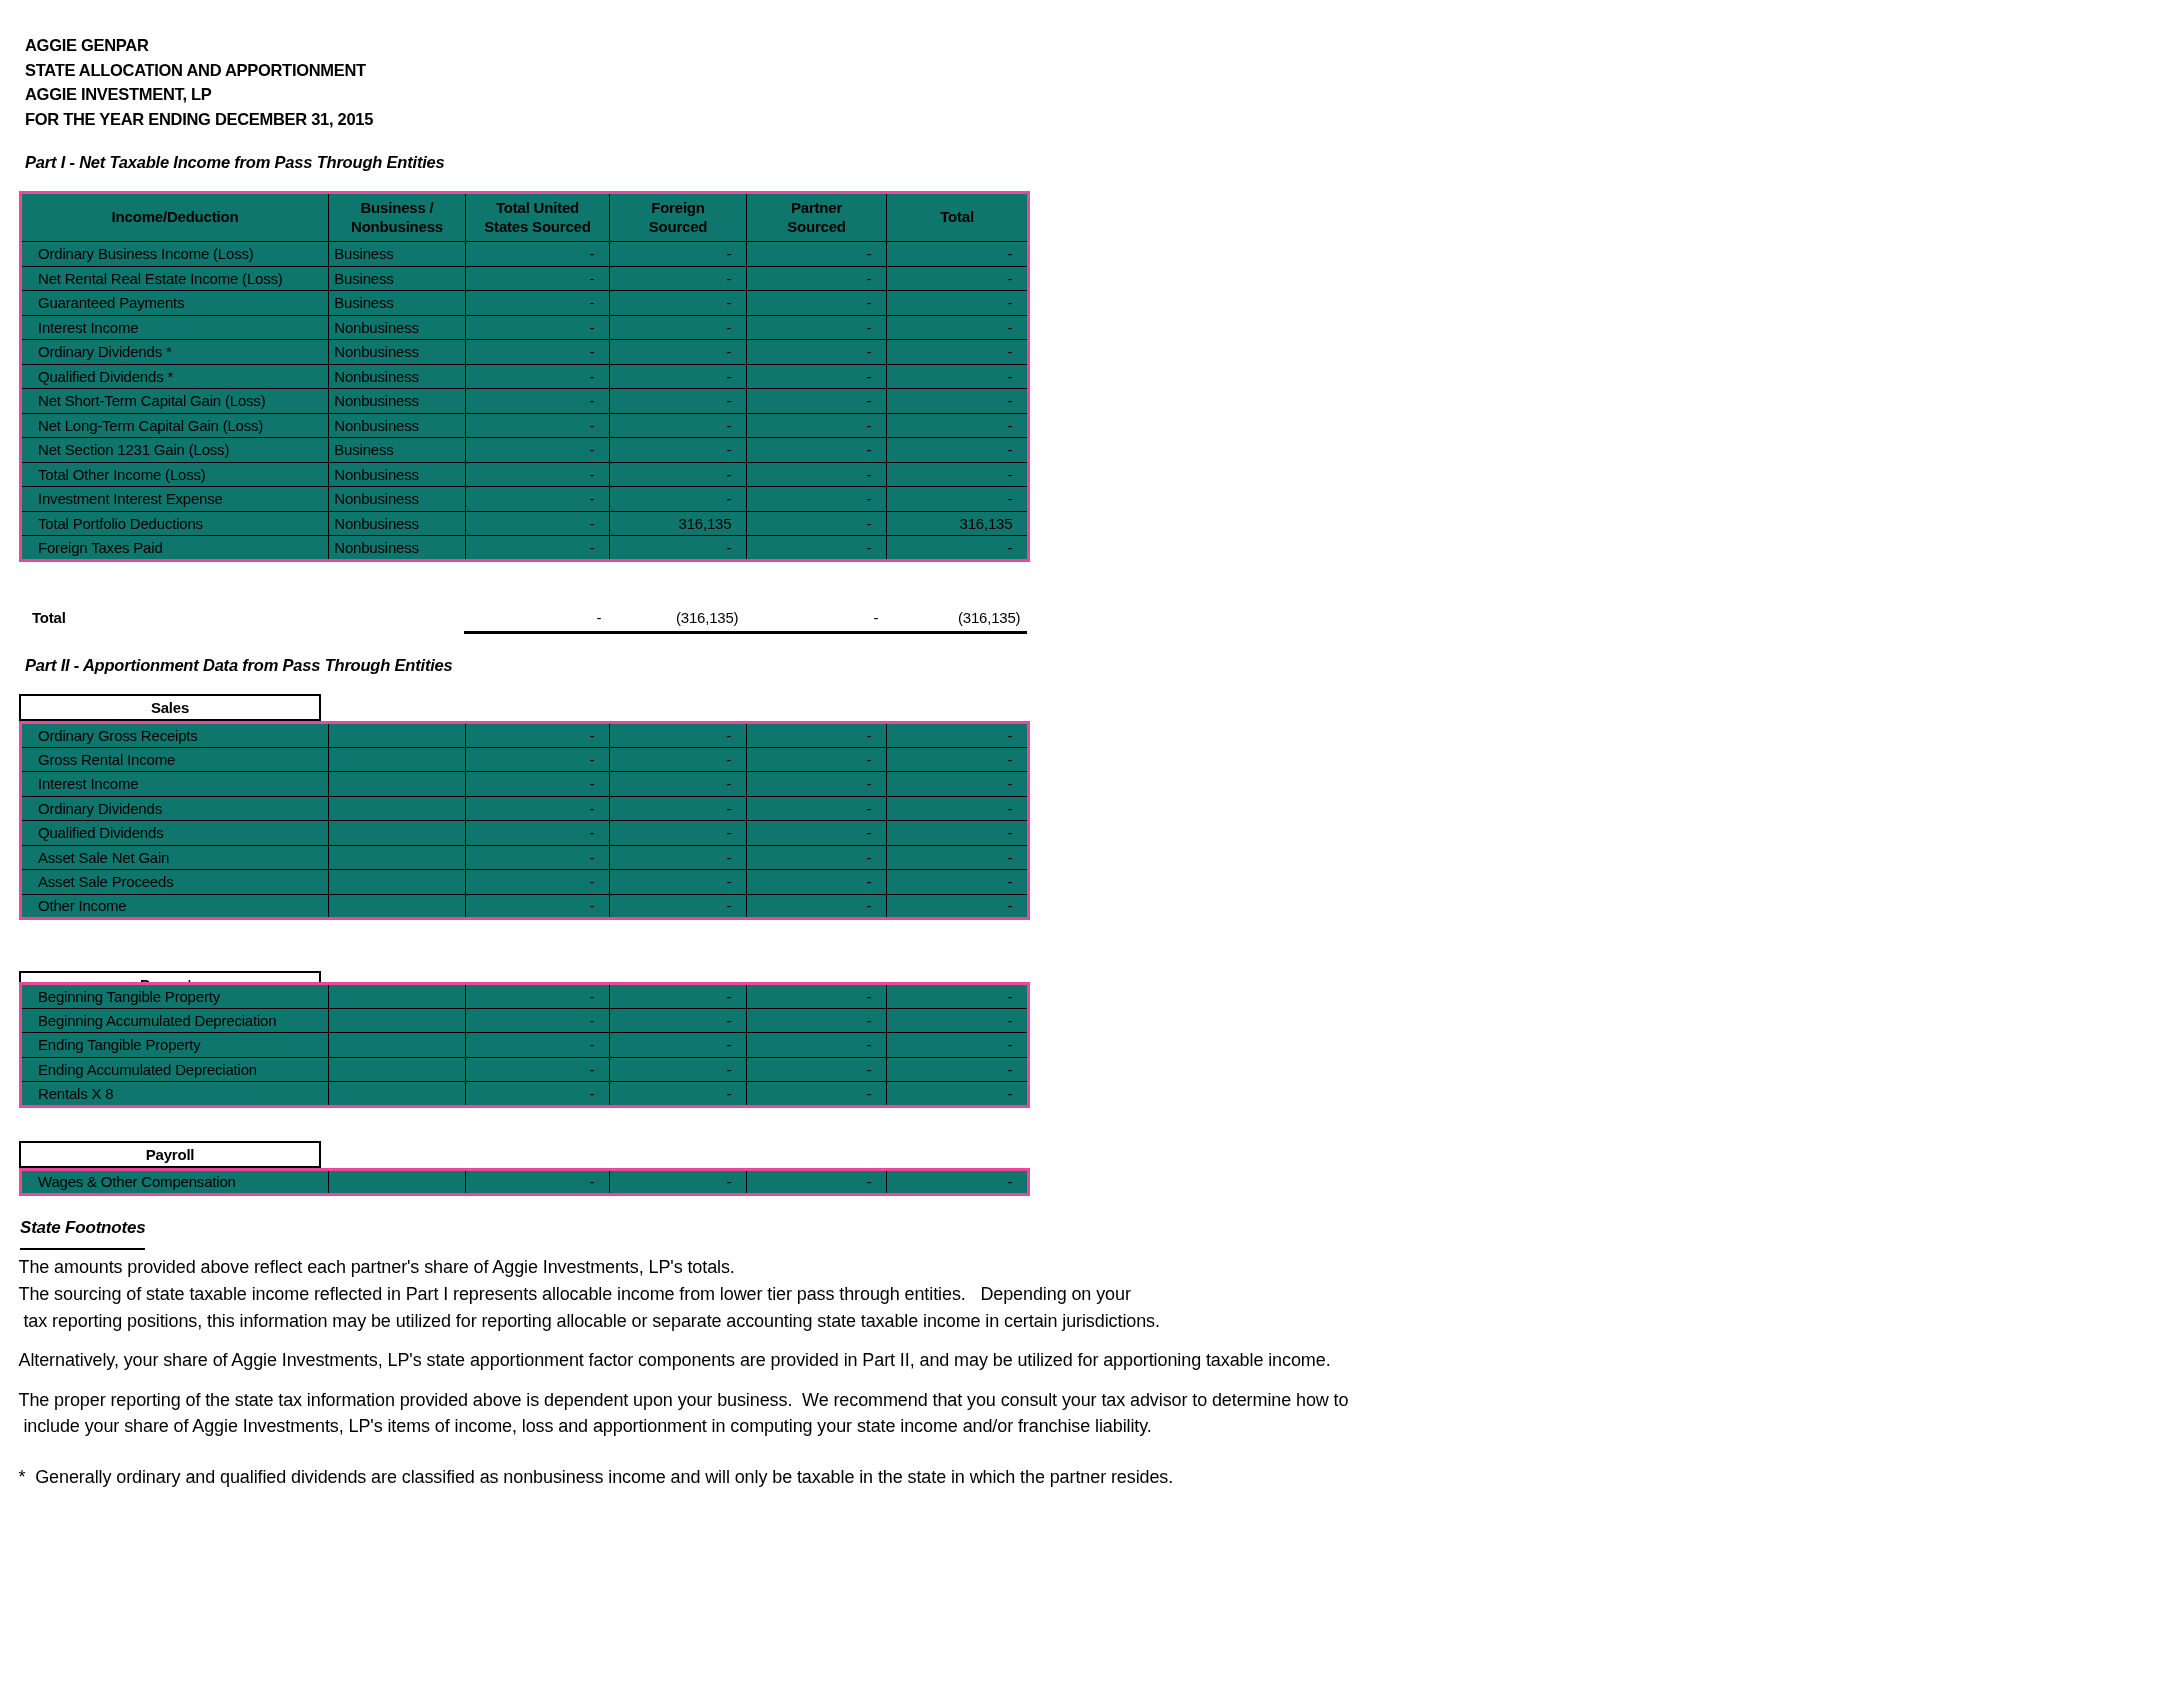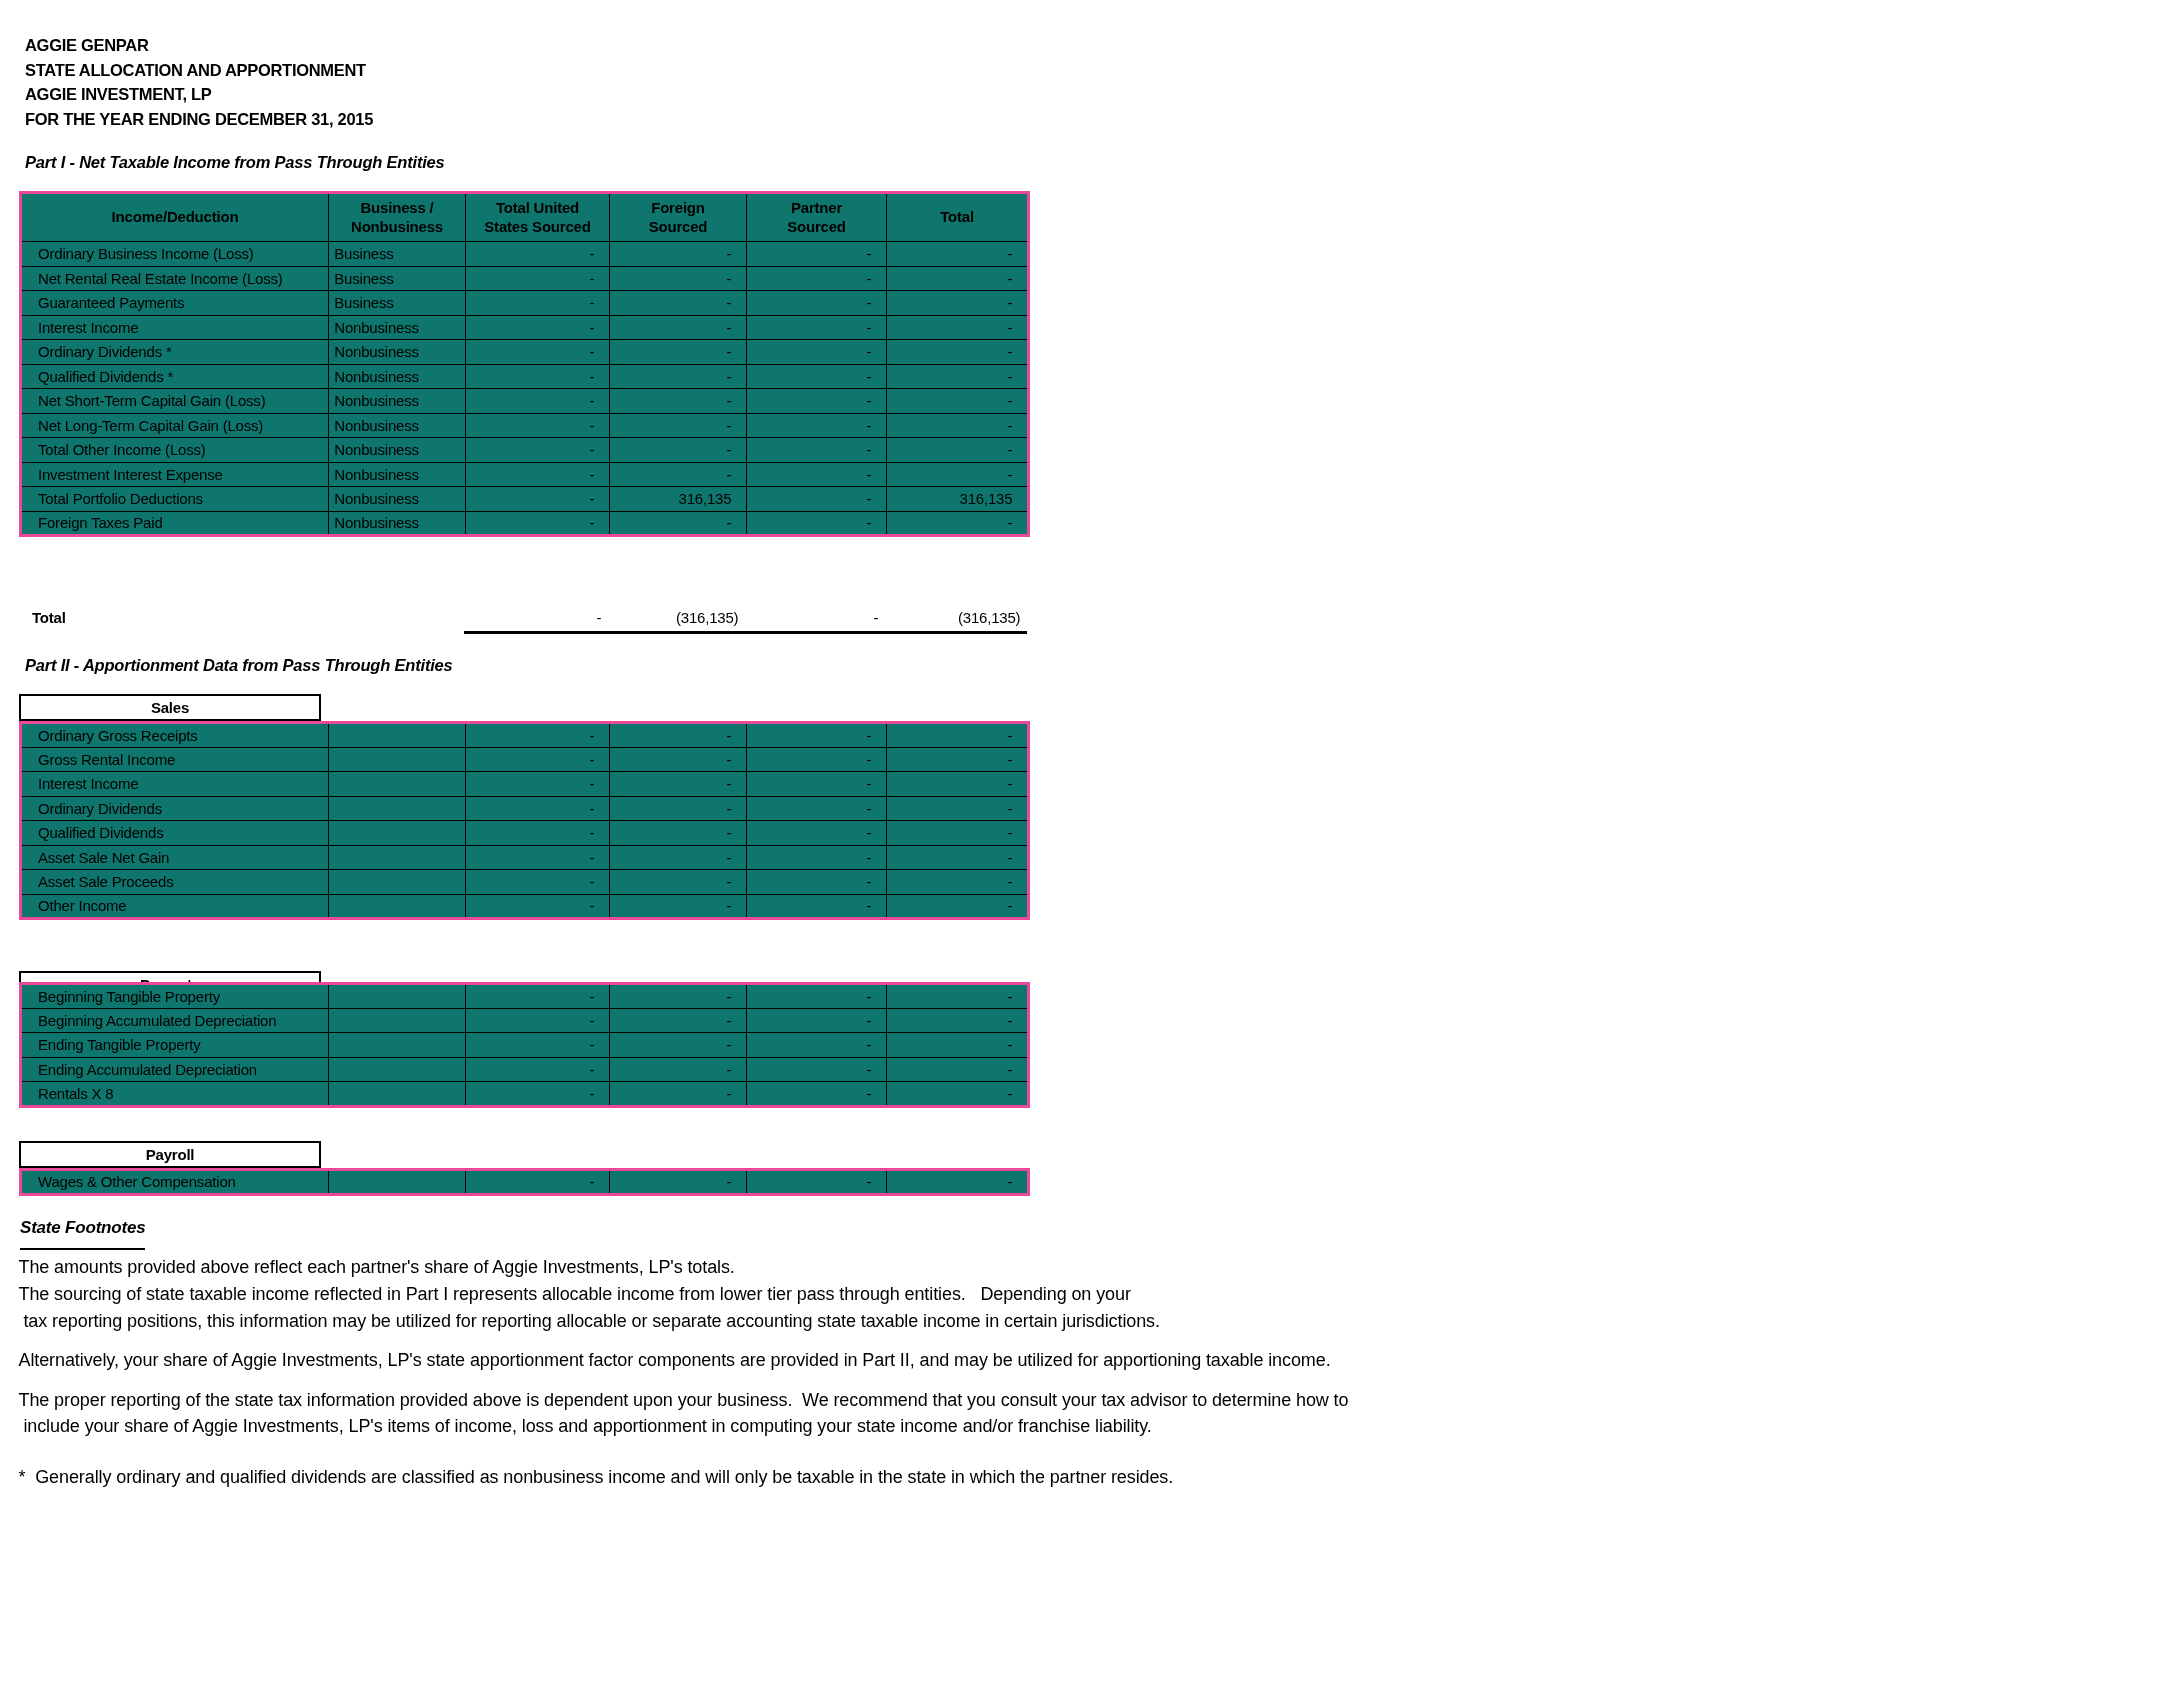--- a/index.html
+++ b/index.html
@@ -137,20 +137,28 @@
         </tr>
       <tr>
           <td class="lbl">Net Long-Term Capital Gain (Loss)</td>
           <td class="typ">Nonbusiness</td>
           <td class="num">-</td>
           <td class="num">-</td>
           <td class="num">-</td>
           <td class="num">-</td>
         </tr>
       <tr>
+          <td class="lbl">Net Section 1231 Gain (Loss)</td>
+          <td class="typ">Business</td>
+          <td class="num">-</td>
+          <td class="num">-</td>
+          <td class="num">-</td>
+          <td class="num">-</td>
+        </tr>
+      <tr>
           <td class="lbl">Total Other Income (Loss)</td>
           <td class="typ">Nonbusiness</td>
           <td class="num">-</td>
           <td class="num">-</td>
           <td class="num">-</td>
           <td class="num">-</td>
         </tr>
       <tr>
           <td class="lbl">Investment Interest Expense</td>
           <td class="typ">Nonbusiness</td>

